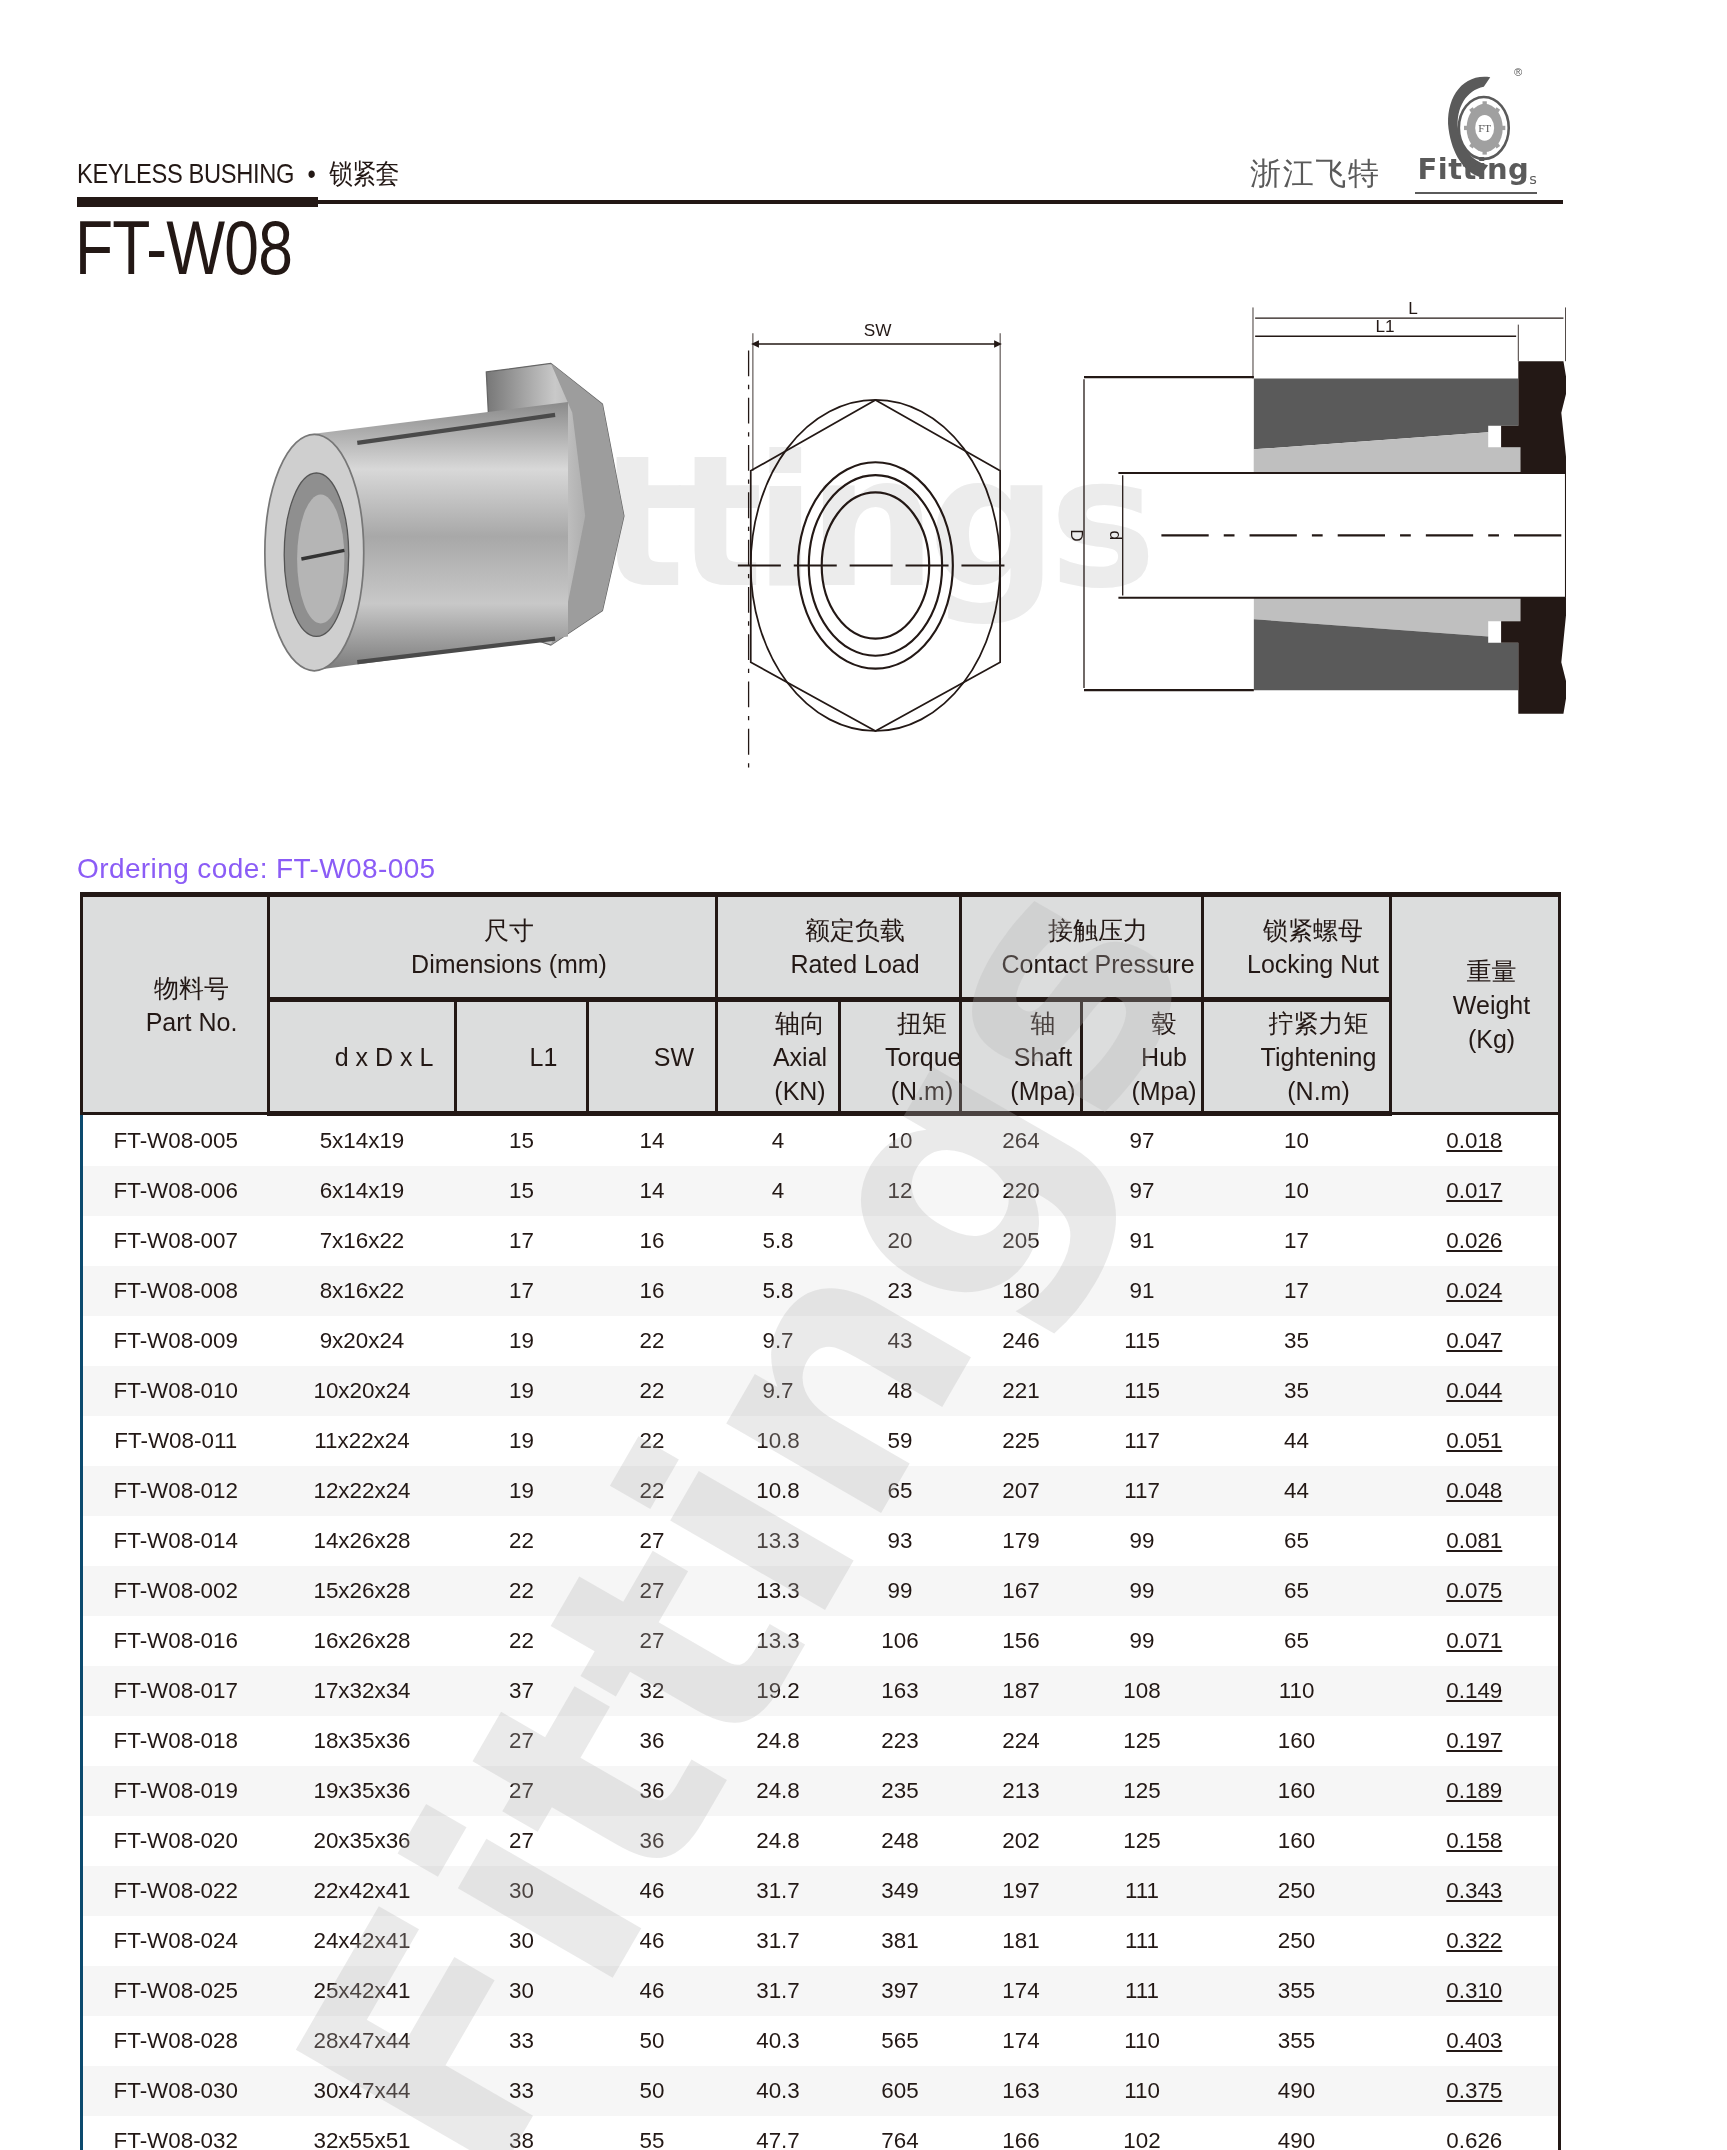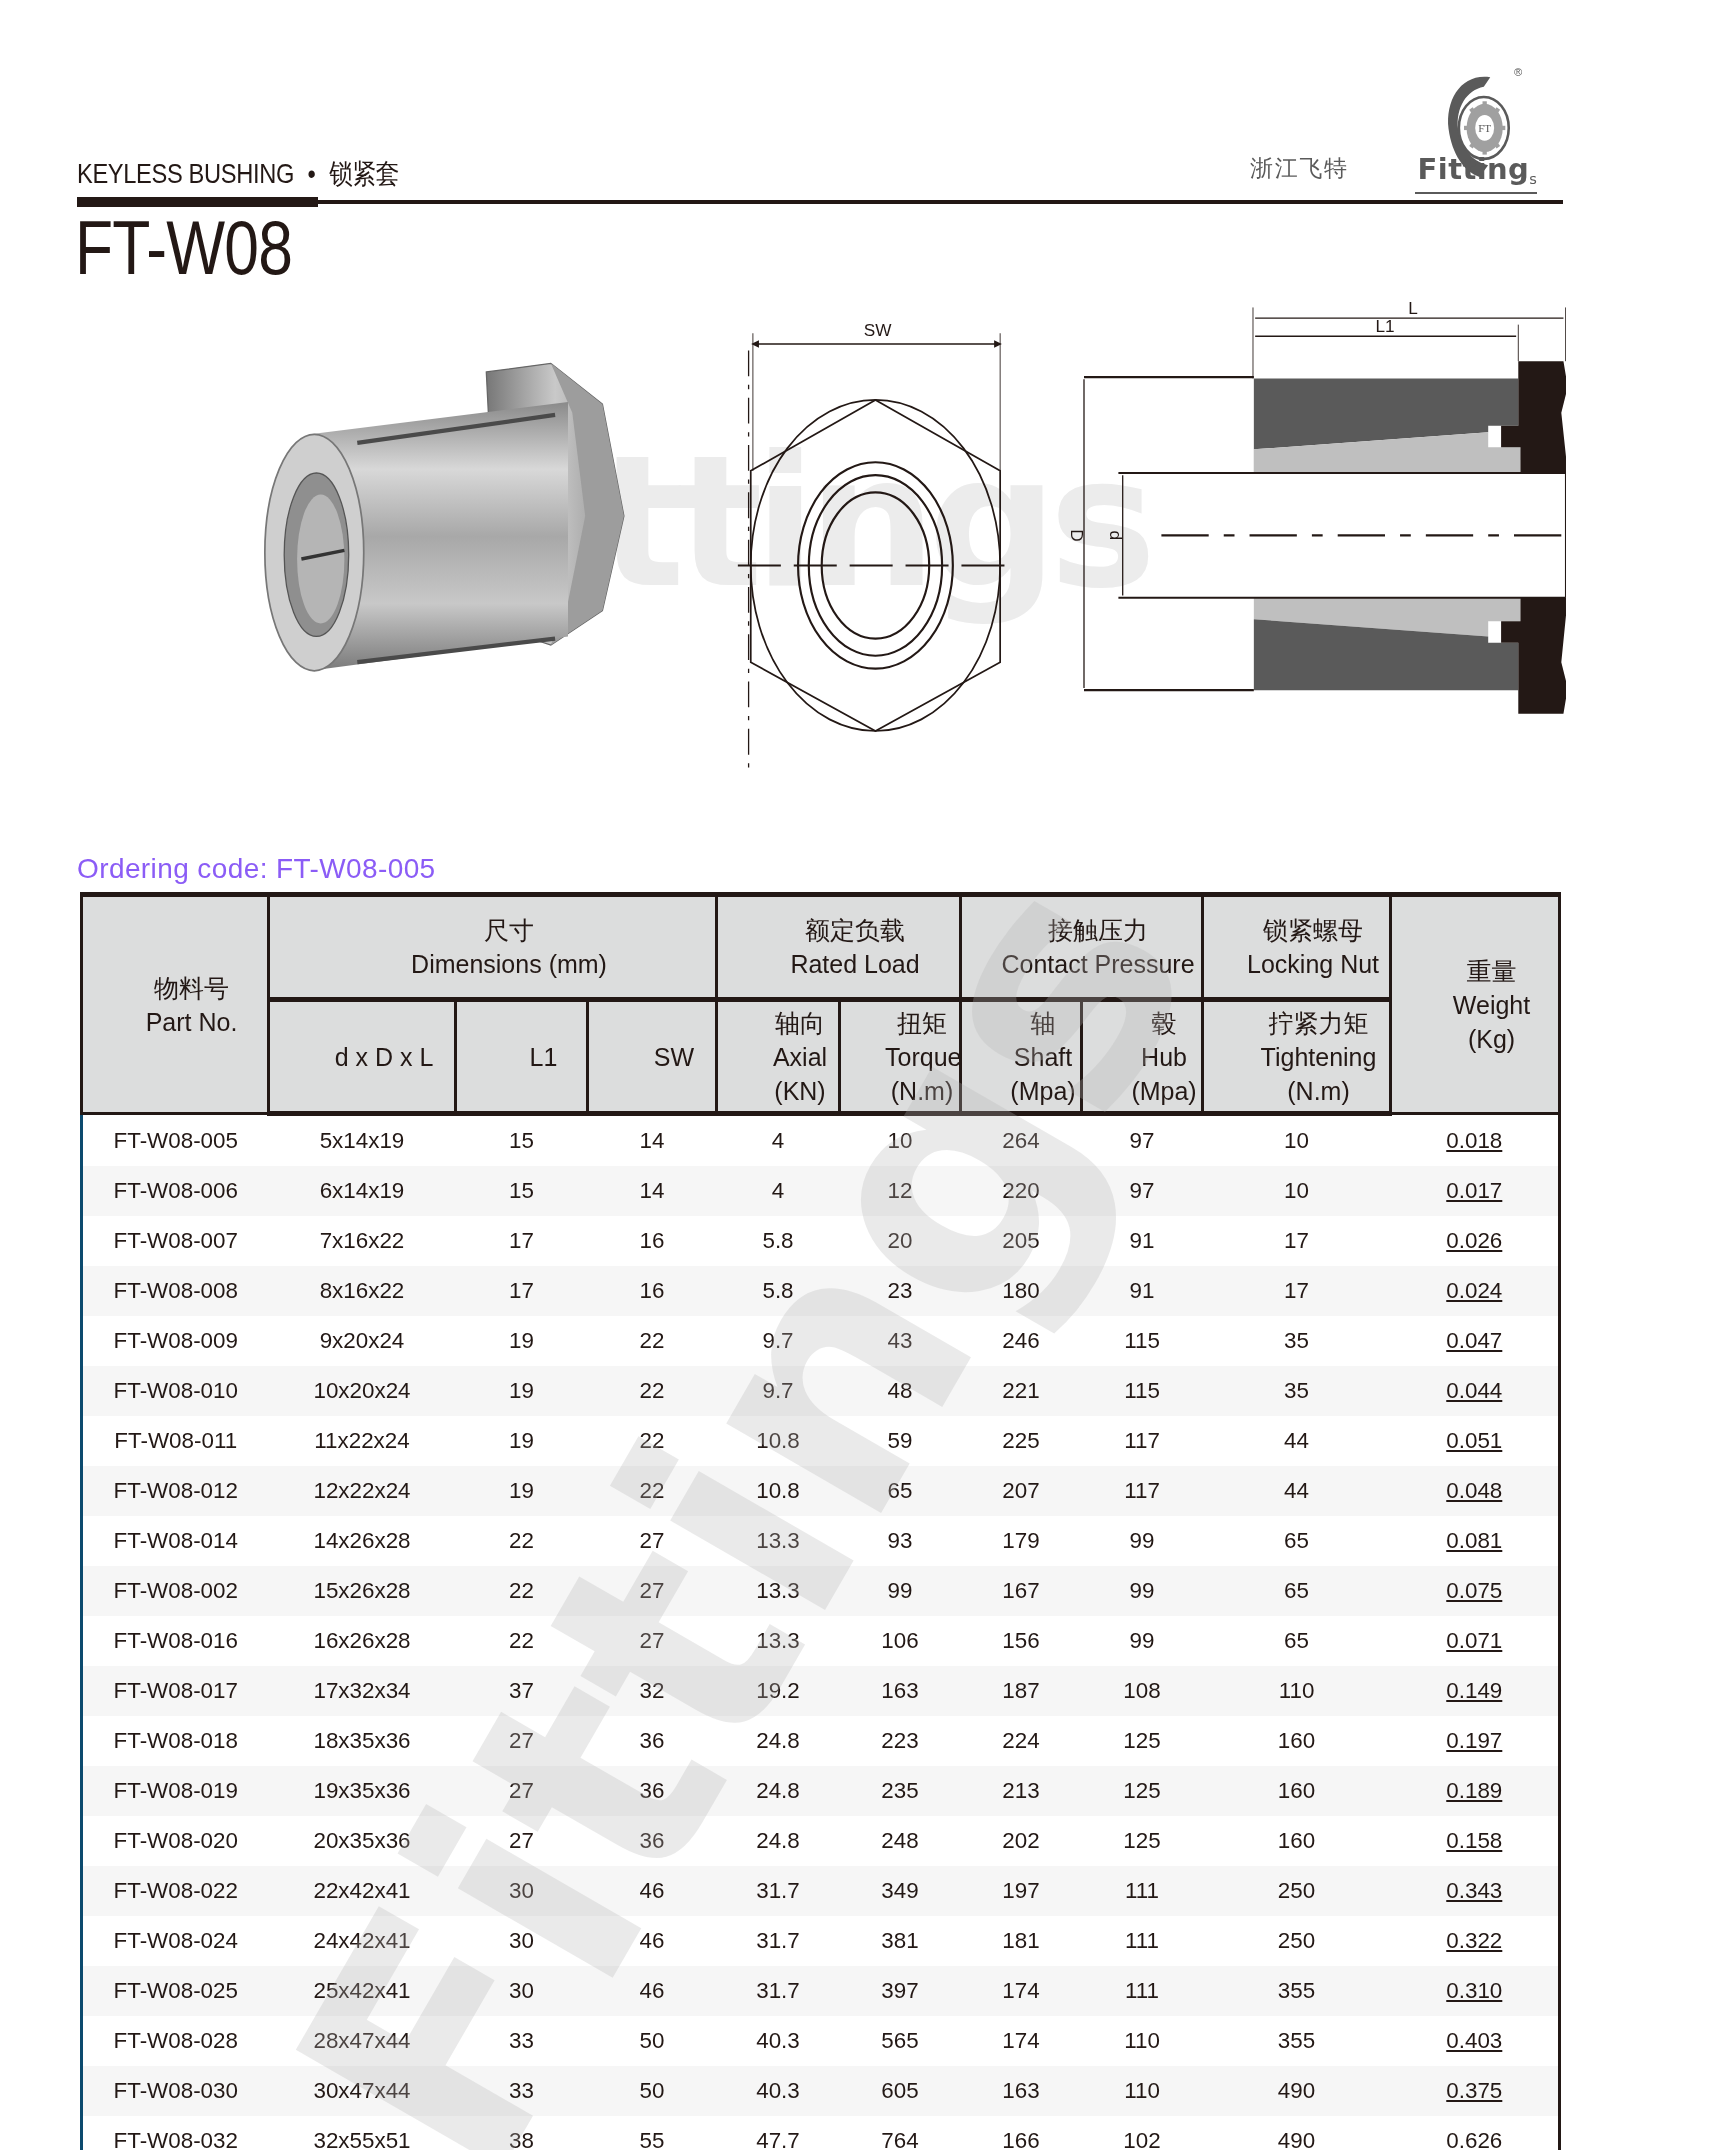--- a/index.html
+++ b/index.html
@@ -1,19 +1,19 @@
 <!DOCTYPE html>
 <html style="font-size:6.9px"><head>
 <meta charset="utf-8">
 <style>
   html,body{margin:0;padding:0;background:#fff;}
   body{width:1727px;height:2317px;position:relative;overflow:hidden;font-family:"Liberation Sans",sans-serif;color:#231815;}
   .abs{position:absolute;}
   .hdr-left{left:77px;top:156px;font-size:27.5px;color:#231815;letter-spacing:-0.4px;white-space:nowrap;transform:scaleX(0.86);transform-origin:left top;}
-  .hdr-right-cn{left:1250px;top:153px;font-size:23px;color:#5a5a5a;white-space:nowrap;letter-spacing:1.7px;}
+  .hdr-right-cn{left:1250px;top:153px;font-size:31px;color:#5a5a5a;white-space:nowrap;letter-spacing:1.7px;}
   .rule-thick{left:77px;top:197px;width:241px;height:9.5px;background:#231815;}
   .rule-thin{left:318px;top:200px;width:1245px;height:4.3px;background:#231815;}
   .title{left:75px;top:206px;font-size:76px;color:#231815;transform:scaleX(0.82);transform-origin:left top;white-space:nowrap;letter-spacing:-0.9px;line-height:1.1;}
   .logo{left:1415px;top:60px;width:129px;height:129px;}
   .fittings-word{left:1415px;top:156px;font-size:29px;font-weight:bold;color:#5a5a5a;font-family:"DejaVu Sans",sans-serif;letter-spacing:0.4px;white-space:nowrap;border-bottom:2.6px solid #5a5a5a;line-height:26px;padding-left:2.6px;}
   .fittings-word .s{font-size:14.6px;font-weight:normal;vertical-align:-5.2px;}
   .watermark-top{left:430px;top:417px;font-size:181px;font-weight:bold;color:#ececec;font-family:"DejaVu Sans",sans-serif;letter-spacing:-8.6px;white-space:nowrap;}
   .drawings{left:258px;top:301px;width:1308px;height:473px;}
   .ordering{left:77px;top:853px;font-size:28px;color:#8b5cf6;white-space:nowrap;letter-spacing:0.4px;}
   

